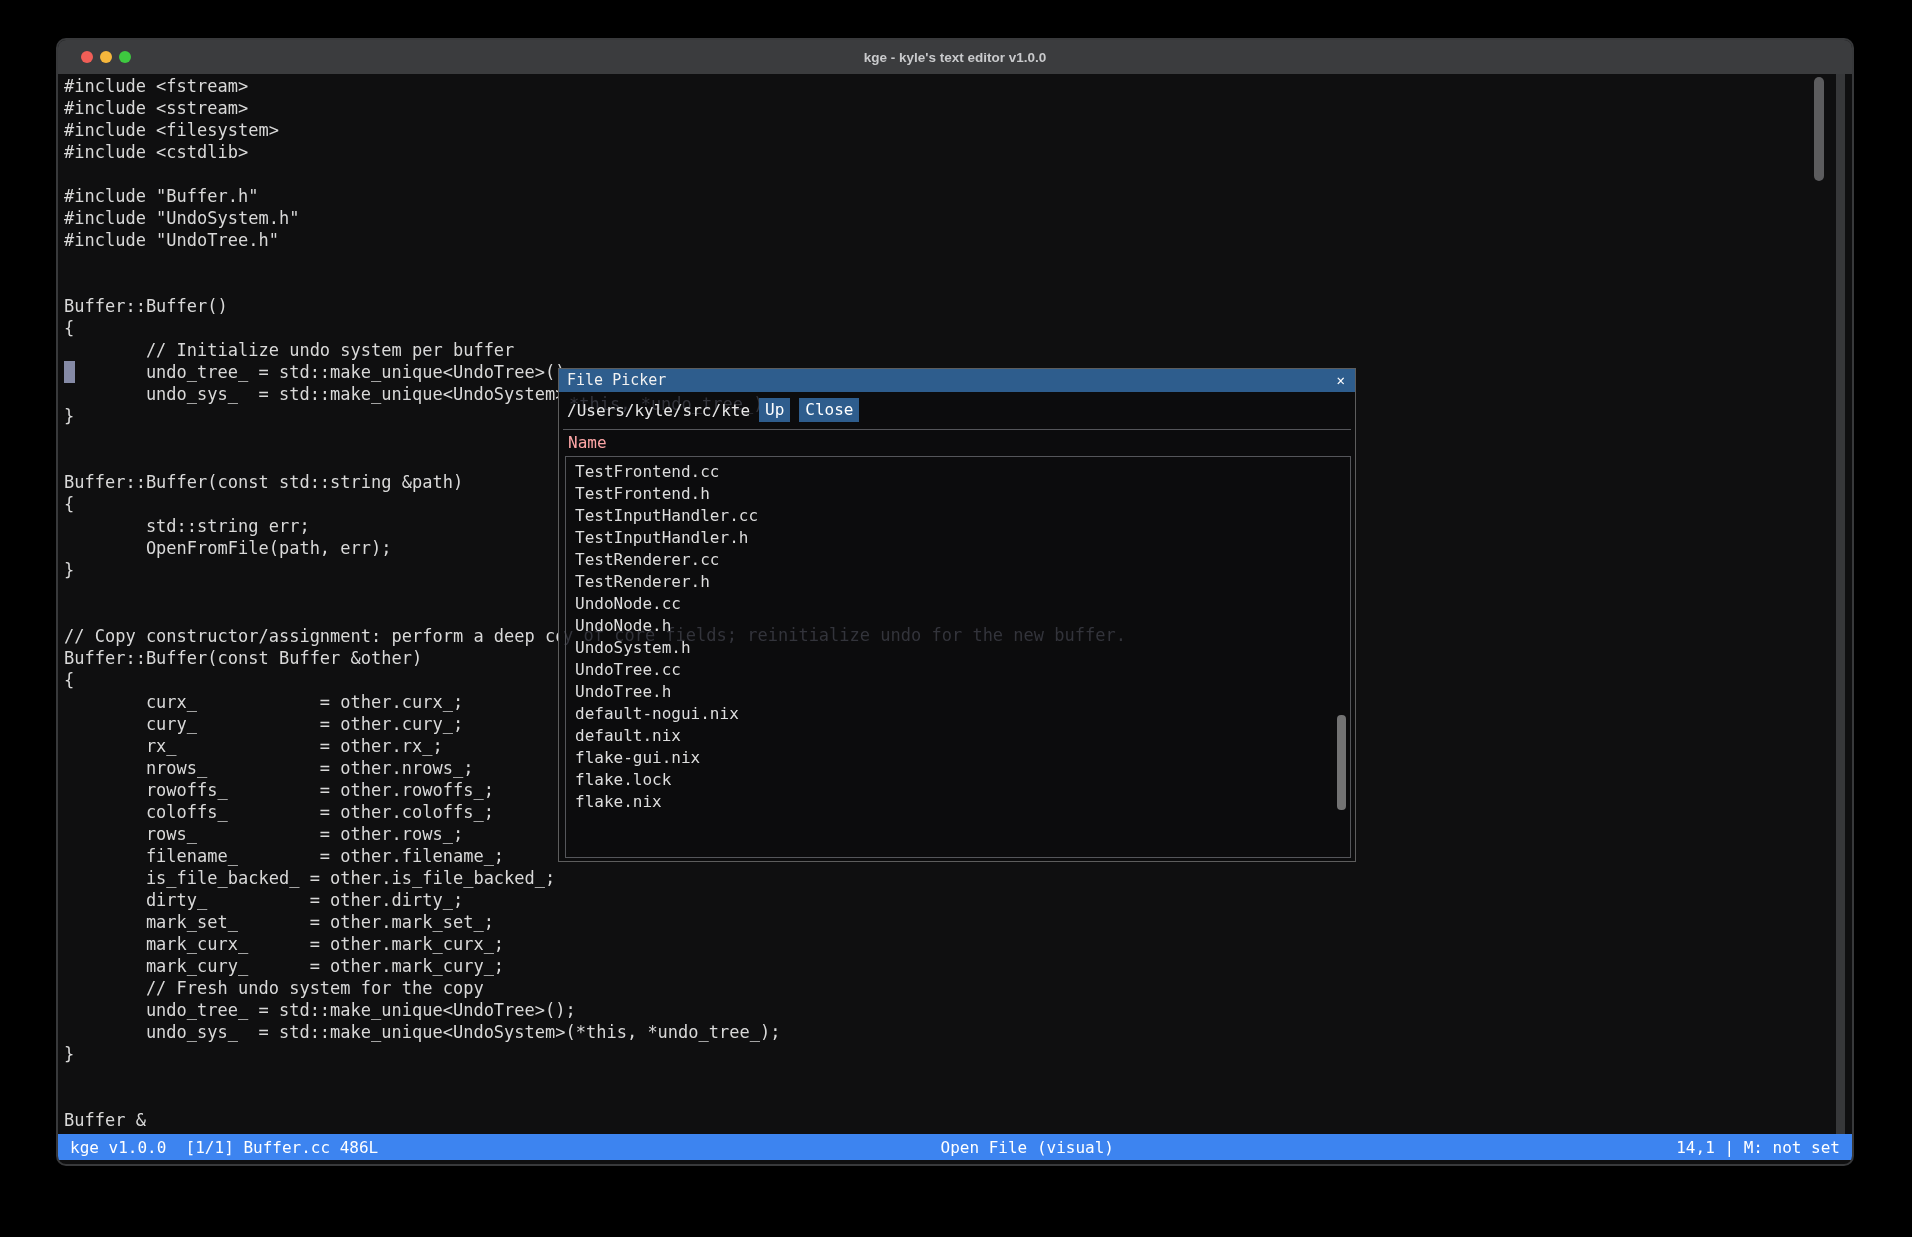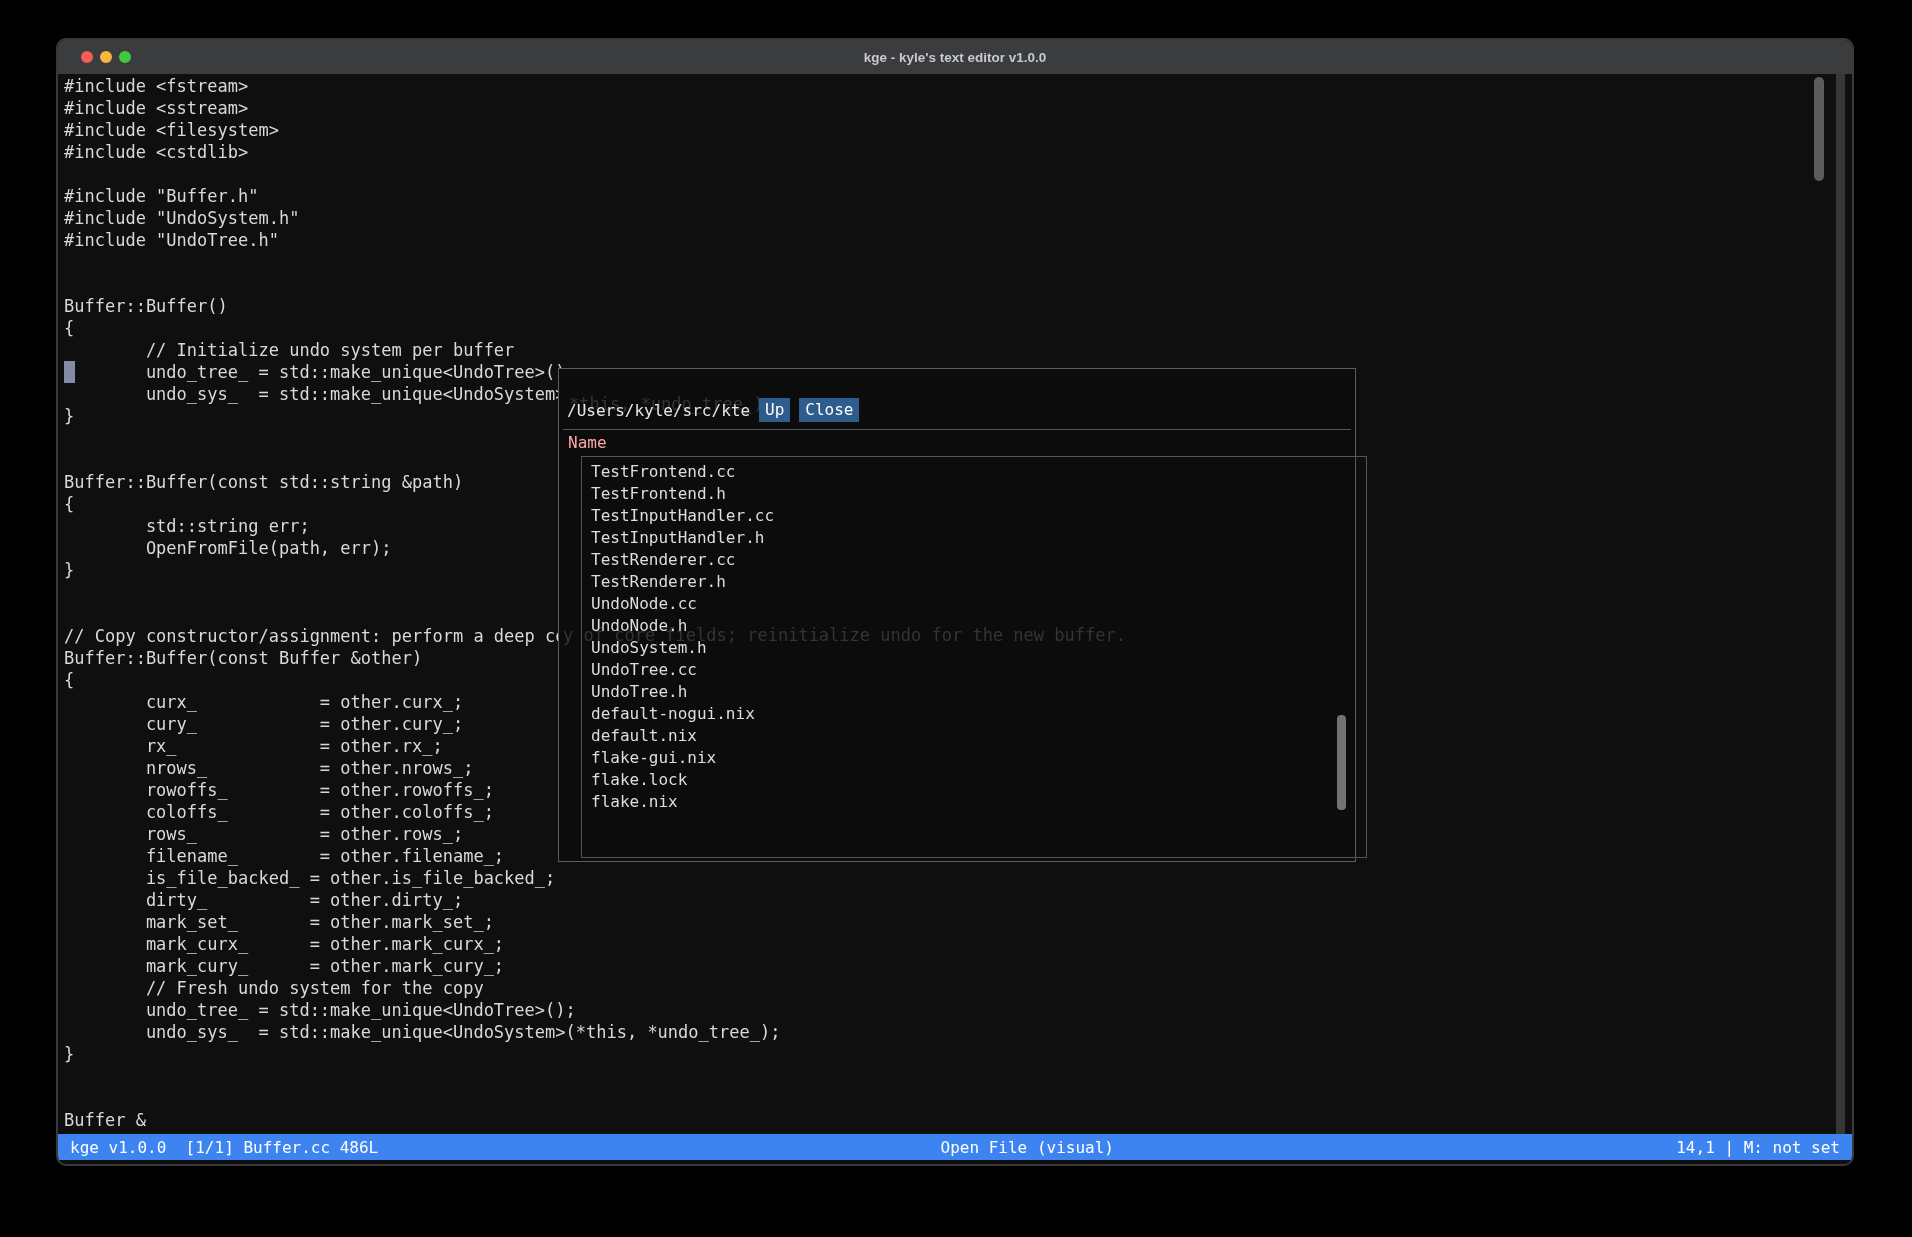--- a/index.html
+++ b/index.html
@@ -56,21 +56,21 @@
   .bleed.a{left:10px;top:24px;}
   .bleed.b{left:4px;top:255px;}
   .dlg-pathrow{position:absolute;left:8px;top:29px;display:flex;align-items:center;
     gap:9px;font-size:16px;color:#e8e8e8;z-index:2;}
   .btn{background:var(--dialog-blue);color:#fff;font-size:16px;line-height:20px;
     padding:2px 6px;border:none;font-family:"DejaVu Sans Mono",monospace;cursor:default;}
   .dlg-sep{position:absolute;left:4px;right:4px;top:60px;height:1px;background:#55565a;}
   .dlg-colhead{position:absolute;left:9px;top:64px;font-size:16px;color:#fca5a5;z-index:2;}
   .dlg-list{position:absolute;left:6px;top:87px;width:786px;height:402px;
     border:1px solid #55565a;overflow:hidden;z-index:2;list-style:none;
-    padding-top:4px;margin-left:16px;}
+    padding-top:4px;}
   .dlg-list li{font-size:16px;line-height:22px;color:#dedede;padding-left:9px;
     white-space:pre;}
   .list-thumb{position:absolute;left:778px;top:346px;width:9px;height:95px;
     background:#737373;border-radius:4px;z-index:3;}
 </style>
 </head>
 <body>
 
 <div class="desktop">
   <div class="window">
@@ -131,20 +131,24 @@
 }
 
 
 Buffer &amp;</pre>
     <div class="cursor-block"></div>
 
     <div class="right-band"></div>
     <div class="ed-thumb"></div>
 
     <div class="dialog">
+      <div class="dlg-title">
+        <span>File Picker</span>
+        <span class="x">✕</span>
+      </div>
 
       <div class="bleed a">*this, *undo_tree_);</div>
       <div class="bleed b">y of core fields; reinitialize undo for the new buffer.</div>
 
       <div class="dlg-pathrow">
         <span>/Users/kyle/src/kte</span>
         <button class="btn">Up</button>
         <button class="btn">Close</button>
       </div>
 

